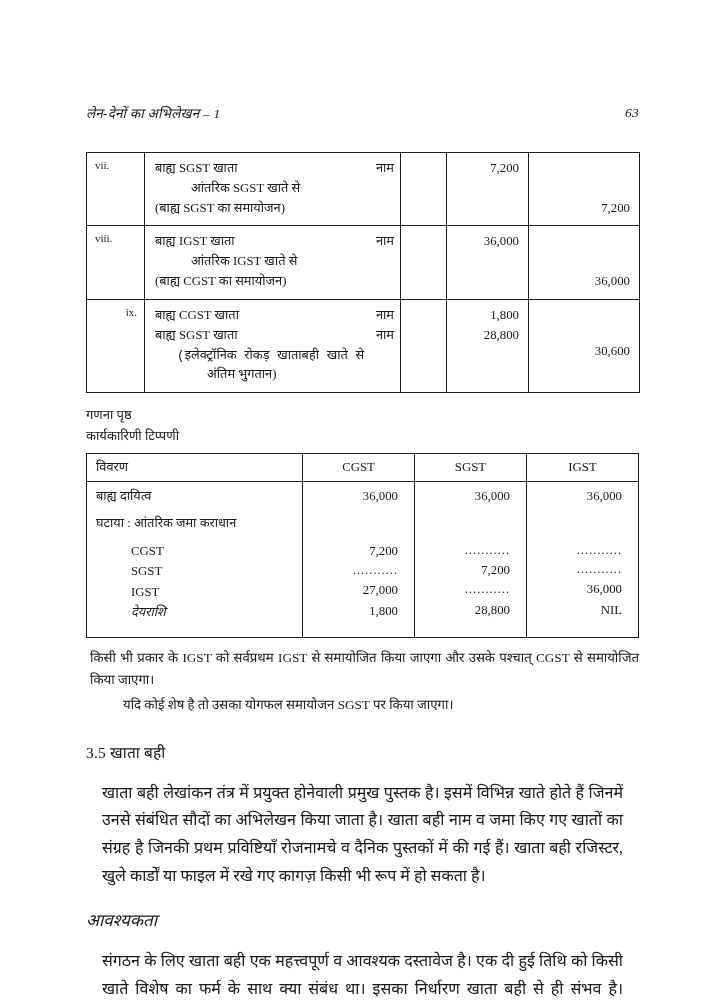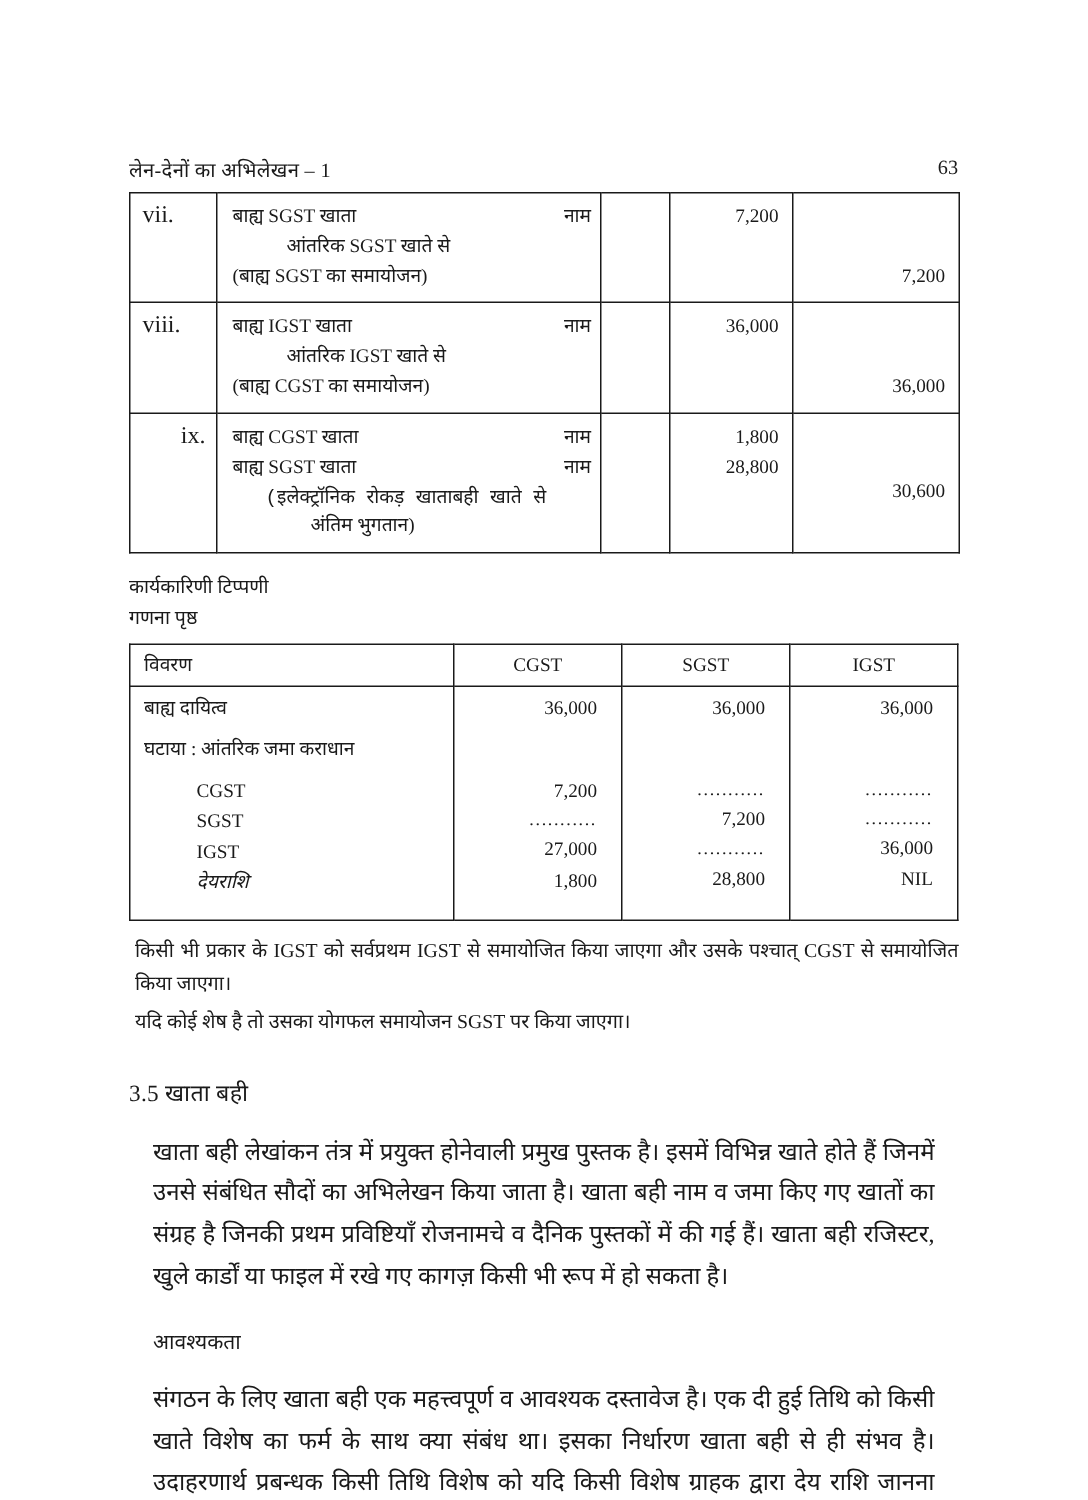--- a/index.html
+++ b/index.html
@@ -25,24 +25,25 @@
     position: absolute;
     left: 86px;
     top: 104px;
     width: 553px;
   }
 
   
   .runhead {
     display: flex;
     justify-content: space-between;
-    align-items: flex-start;
+    align-items: center;
     font-size: 13.5px;
     letter-spacing: 0.2px;
-    margin-bottom: 6px;
+    margin-bottom: 30px;
+    font-style: italic;
   }
   .runhead-title { white-space: nowrap; }
   .runhead-page { font-size: 13.5px; }
 
   
   table.doc-table {
     border-collapse: collapse;
     width: 553px;
     table-layout: fixed;
     font-size: 12.8px;
@@ -58,21 +59,21 @@
   .journal td { height: 1px; }
   .c-sno   { width: 58px;  text-align: center; }
   .c-part  { width: 256px; }
   .c-lf    { width: 46px;  }
   .c-dr    { width: 82px;  }
   .c-cr    { width: 111px; }
 
   .sno-cell {
     padding: 6px 7px 0 0;
     text-align: right;
-    font-size: 16px;
+    font-size: 11px;
   }
   .sno-cell.lefty { text-align: left; padding-left: 8px; }
 
   .part-cell { padding: 6px 6px 7px 10px; }
   .pline {
     display: flex;
     justify-content: space-between;
     align-items: baseline;
     line-height: 1.55;
     white-space: nowrap;
@@ -125,33 +126,34 @@
     padding-left: 4px;
     font-size: 13.2px;
     line-height: 1.7;
     text-align: justify;
   }
   .note-line {
     padding-left: 4px;
     font-size: 13.2px;
     line-height: 1.7;
     margin-top: 2px;
+    margin-left: 33px;
   }
   .sec-head {
     margin-top: 25px;
     margin-bottom: 5px;
     font-size: 15.5px;
     font-weight: normal;
     letter-spacing: 0.2px;
   }
   .sub-head {
     margin-top: 19px;
     margin-bottom: 10px;
-    font-size: 14px;
-    margin-left: 16px;
+    font-size: 17px;
+    font-style: italic;
   }
 </style>
 </head>
 <body>
 
 <div class="page">
   <div class="content">
 
     <div class="runhead">
       <span class="runhead-title">लेन-देनों का अभिलेखन – 1</span>
@@ -256,22 +258,22 @@
             <div class="amt" style="padding-top:0;">28,800</div>
           </td>
           <td class="c-cr">
             <div class="amt" style="padding-top:42px;">30,600</div>
           </td>
         </tr>
       </tbody>
     </table>
 
     <div class="wn">
+      <div>गणना पृष्ठ</div>
       <div>कार्यकारिणी टिप्पणी</div>
-      <div>गणना पृष्ठ</div>
     </div>
 
     <table class="doc-table calc">
       <colgroup>
         <col class="k-desc">
           <col class="k-col">
           <col class="k-col">
           <col class="k-col">
       </colgroup>
       <tbody>

